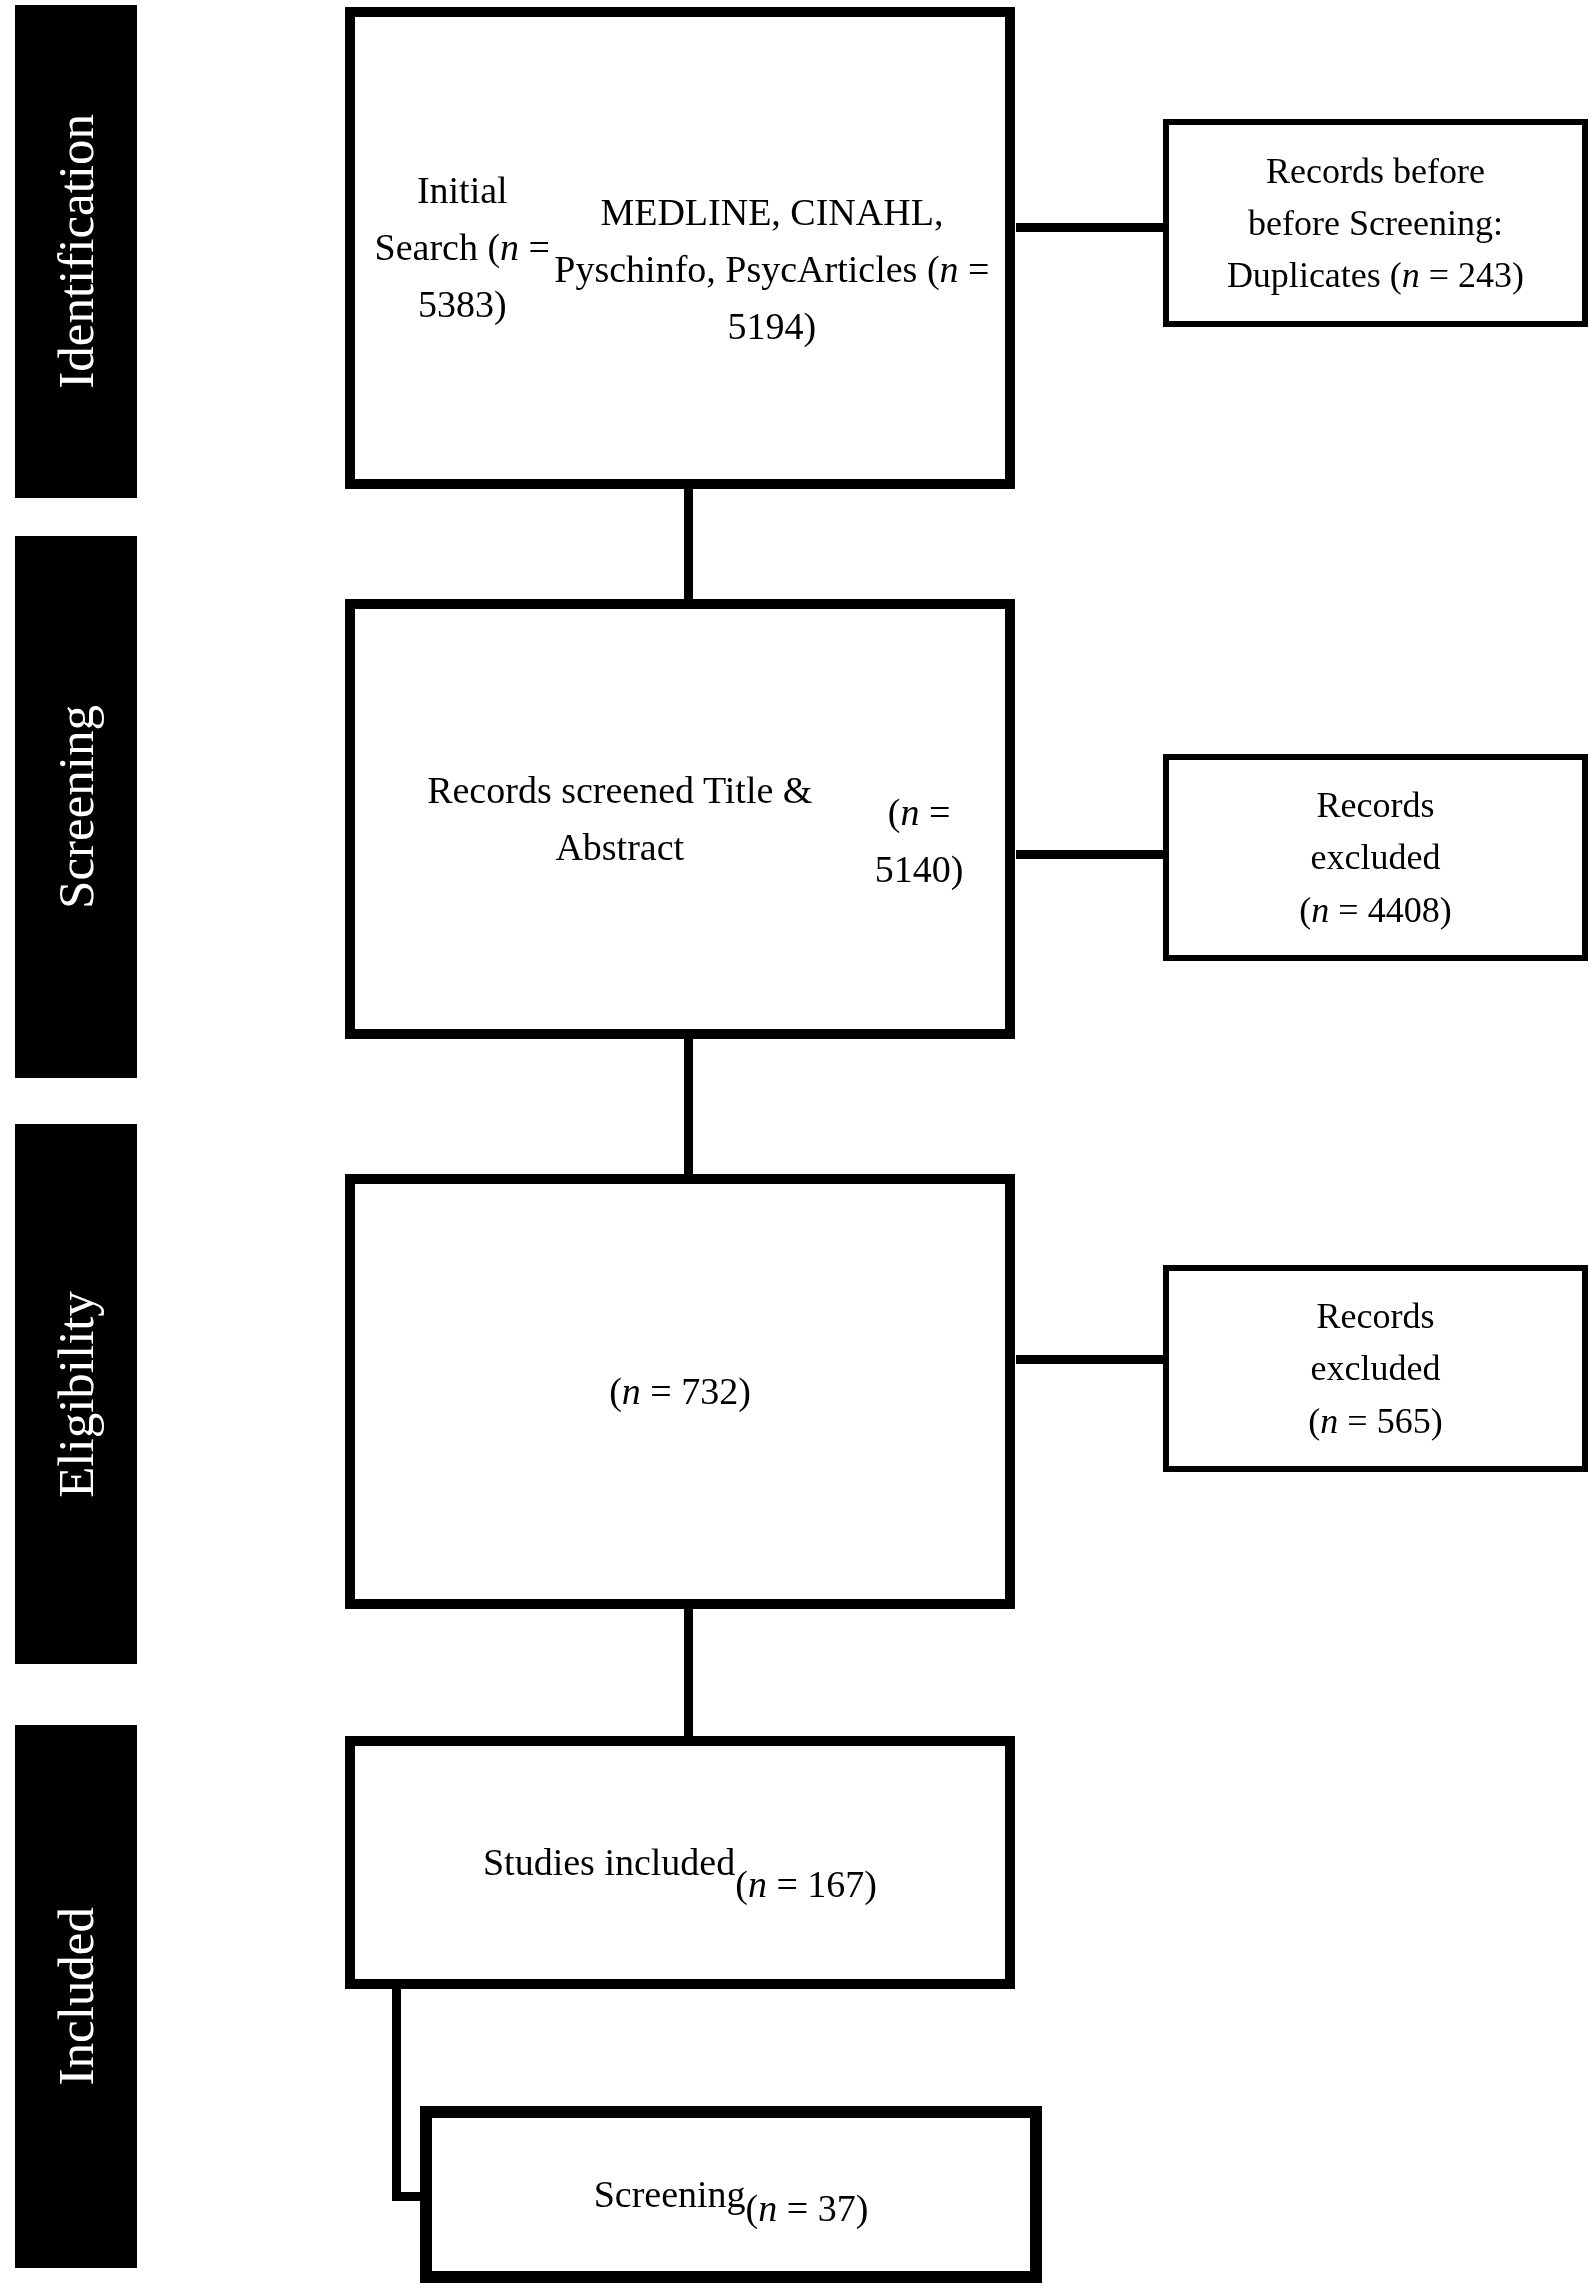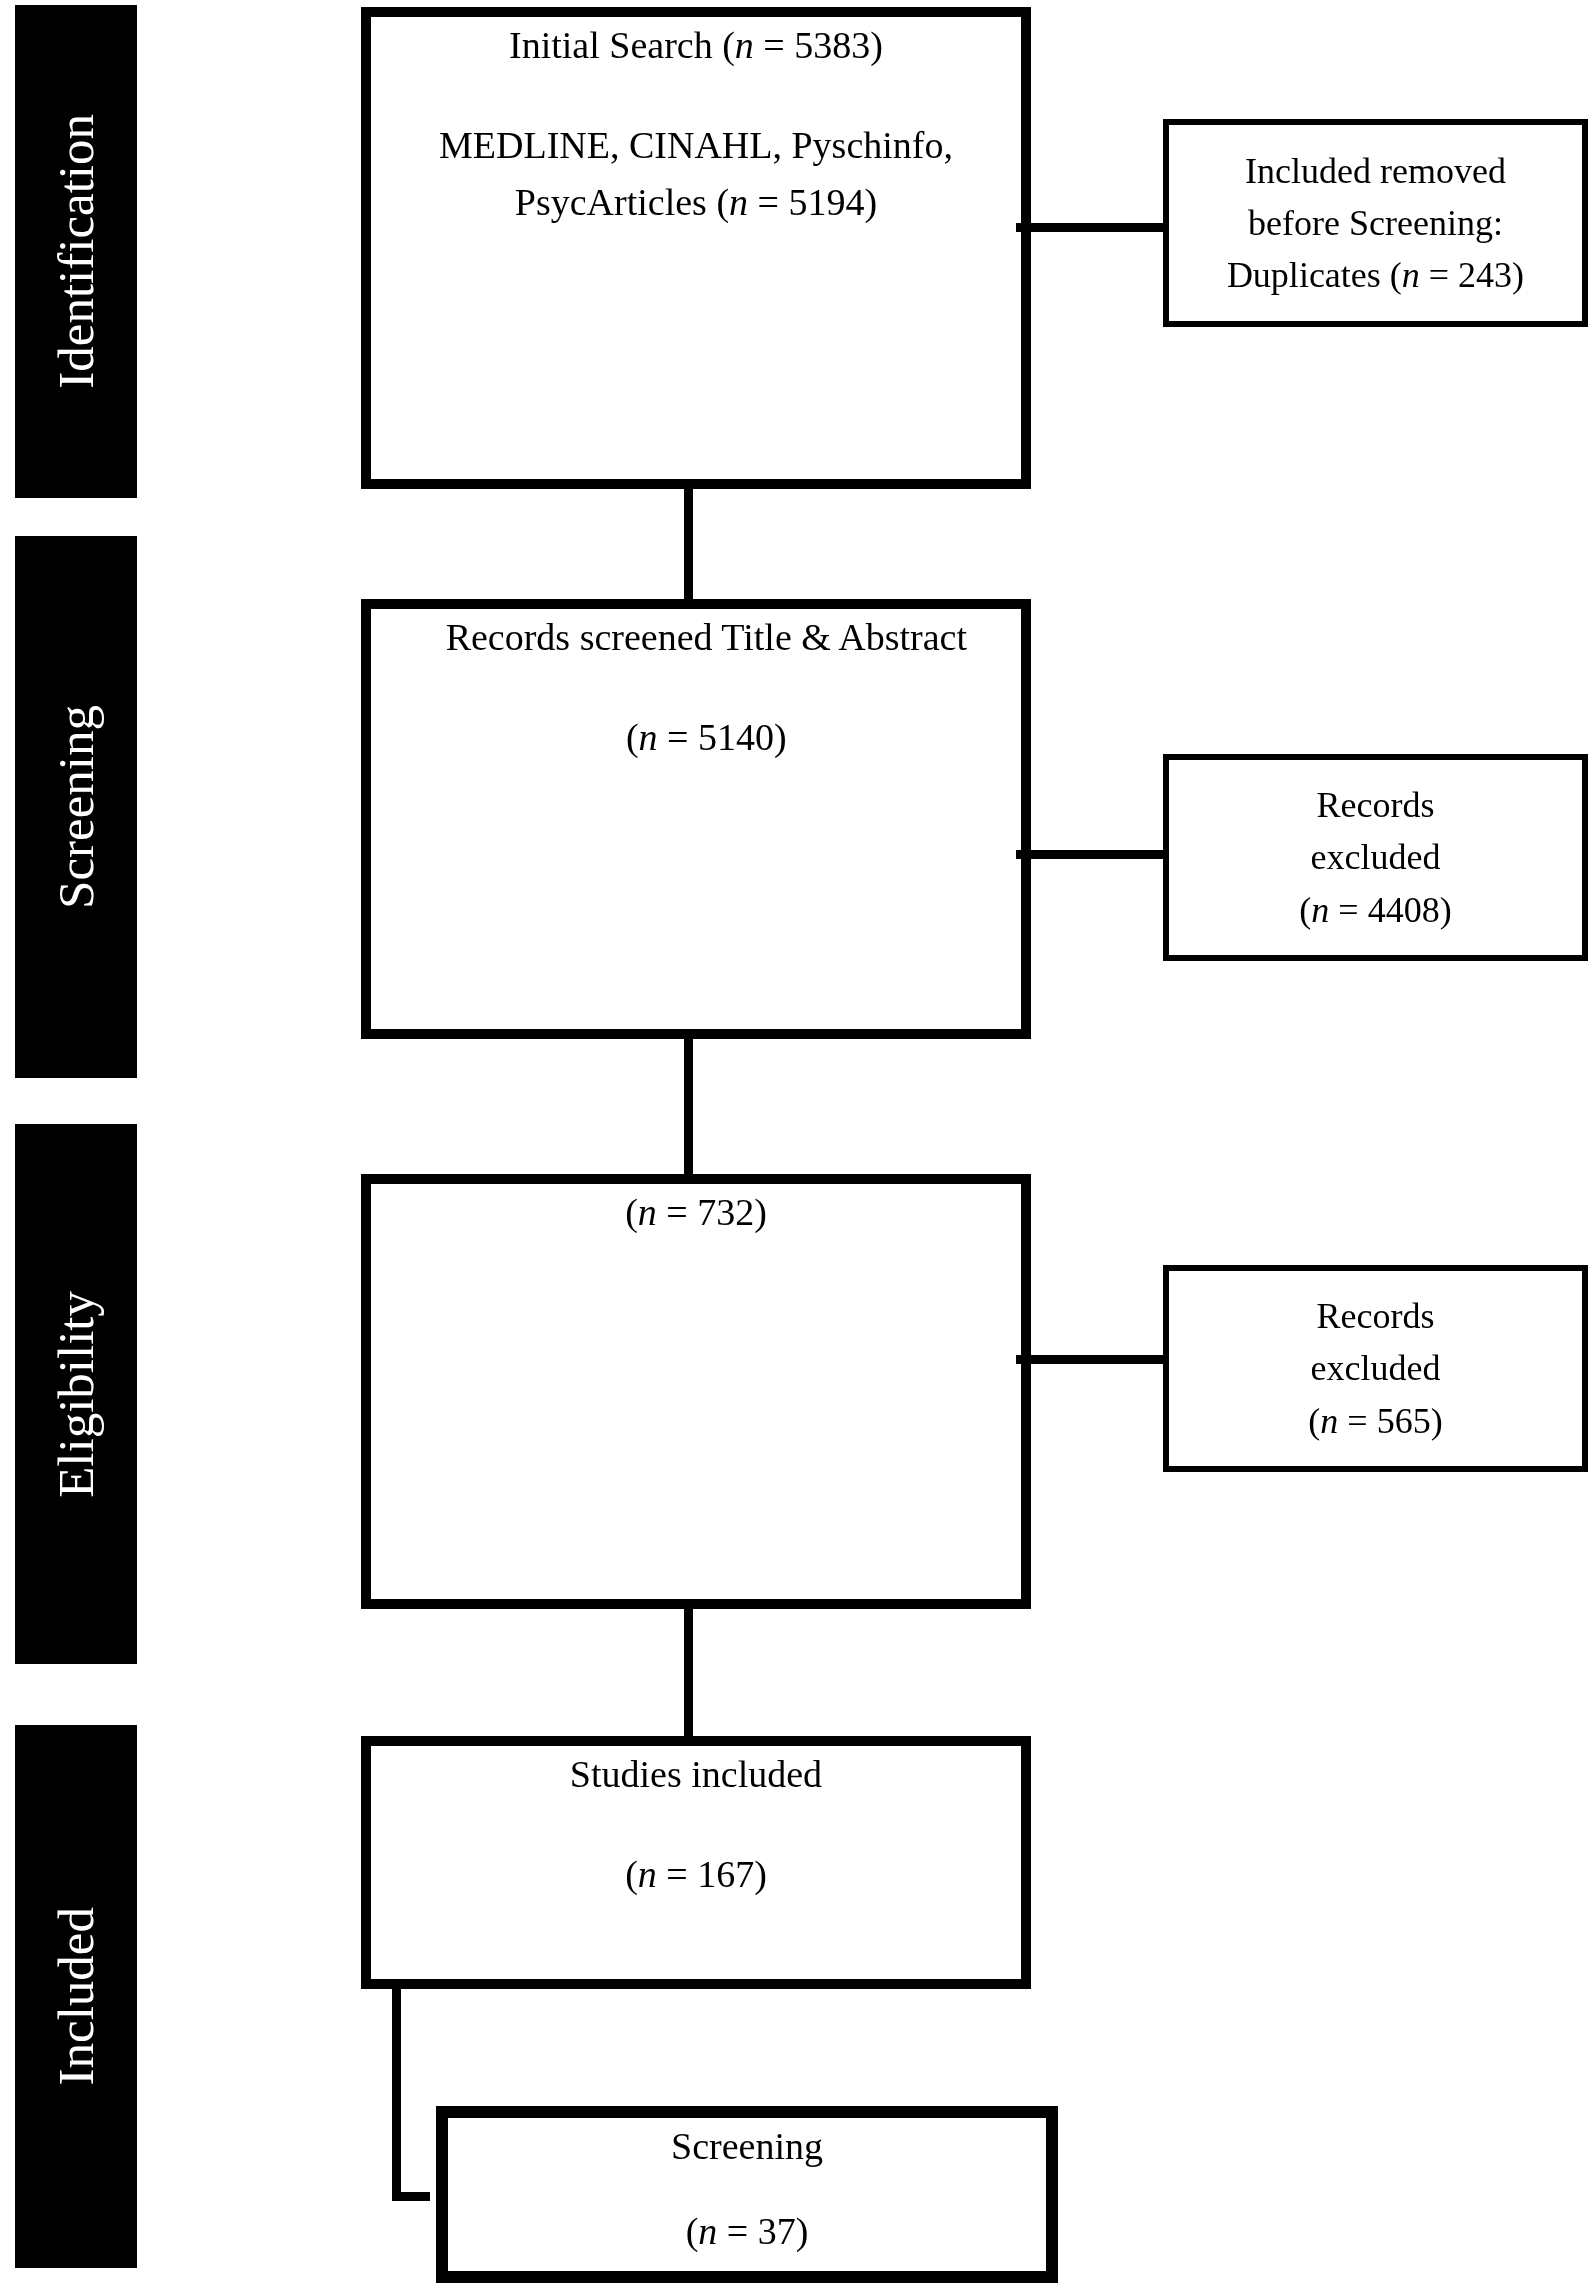--- a/index.html
+++ b/index.html
@@ -29,27 +29,27 @@
     transform: rotate(180deg);
     white-space: nowrap;
   }
   
   .flow-box {
     position: absolute;
     box-sizing: border-box;
     background: #ffffff;
     border: 10.2px solid #000000;
     display: flex;
-    flex-direction: column;
+    flex-direction: row;
     align-items: center;
+    justify-content: center;
     text-align: center;
     font-size: 38px;
     line-height: 1.5;
     padding: 0 15.4px;
-    margin-left: 16px;
   }
   .flow-box p { margin: 0; }
   .flow-box p + p { margin-top: 43px; }
   .flow-box.tight p + p { margin-top: 28px; }
   
   .side-box {
     position: absolute;
     left: 1163px;
     width: 425px;
     box-sizing: border-box;
@@ -105,21 +105,21 @@
       <p>Studies included</p>
       <p>(<i>n</i> = 167)</p>
     </div>
 
   <div class="flow-box tight" style="left:420px; top:2106px; width:622px; height:177px; border-width:12.3px;">
       <p>Screening</p>
       <p>(<i>n</i> = 37)</p>
     </div>
 
   <div class="side-box" style="top:119px; height:208px;">
-      <div>Included removed</div>
+      <div>Records before</div>
       <div>before Screening:</div>
       <div>Duplicates (<i>n</i> = 243)</div>
     </div>
 
   <div class="side-box" style="top:754px; height:207px;">
       <div>Records</div>
       <div>excluded</div>
       <div>(<i>n</i> = 4408)</div>
     </div>
 

